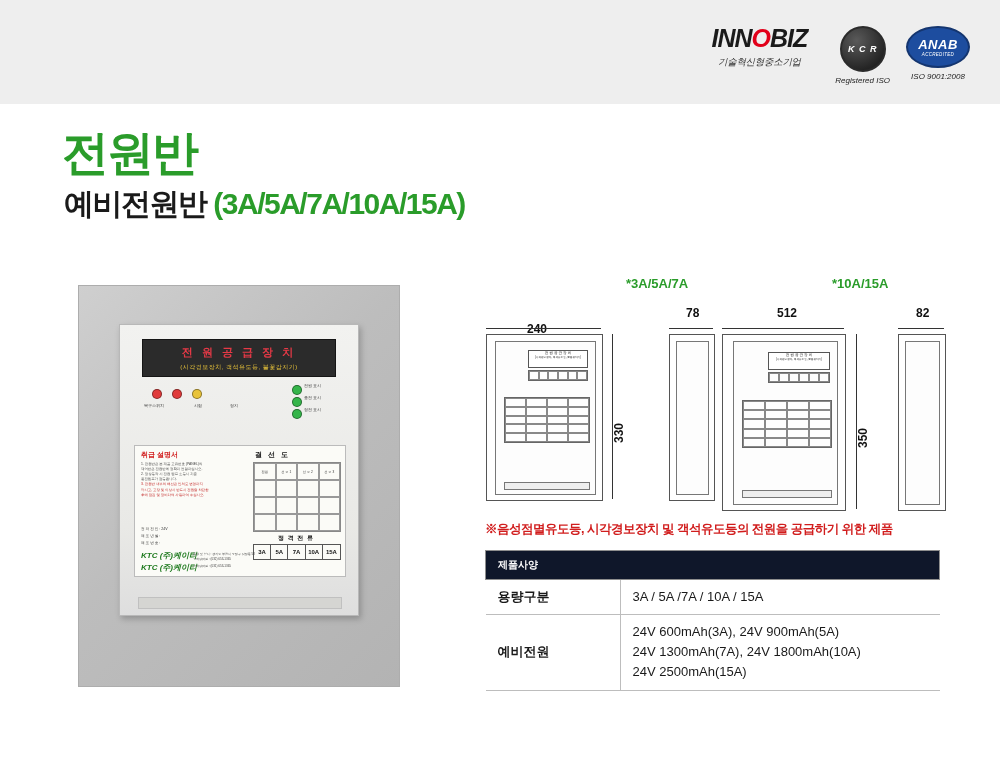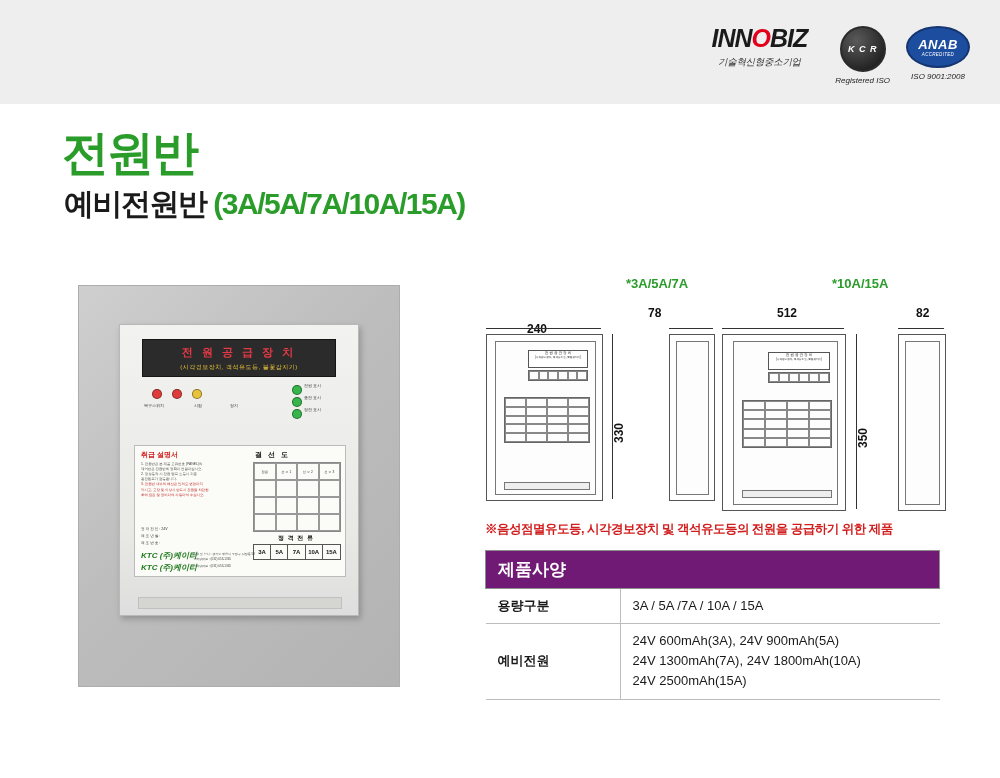--- a/index.html
+++ b/index.html
@@ -324,26 +324,26 @@
 
   
   .spec-table {
     position: absolute;
     left: 485px; top: 550px;
     width: 455px;
     border-collapse: collapse;
     font-size: 13px;
   }
   .spec-table th {
-    background: #701a75;
+    background: #0f172a;
     color: #ffffff;
     text-align: left;
     padding: 7px 12px;
     font-weight: bold;
-    font-size: 17px;
+    font-size: 10px;
     border: 1px solid #8e8e8e;
   }
   .spec-table td {
     border-top: 1px solid #bdbdbd;
     border-bottom: 1px solid #bdbdbd;
     padding: 7px 12px;
     color: #1a1a1a;
     vertical-align: middle;
   }
   .spec-table td.key {
@@ -465,21 +465,21 @@
 
     <div class="panel-bottom"></div>
   </div>
 </div>
 
 <div class="dim-label" style="left:626px; top:276px;">*3A/5A/7A</div>
 <div class="dim-label" style="left:832px; top:276px;">*10A/15A</div>
 
 <div class="dim-text" style="left:527px; top:306px;margin-top:16px;">240</div>
 <div class="arrowline" style="left:486px; top:328px; width:115px; height:1px;"></div>
-<div class="dim-text" style="left:648px; top:306px;">78</div>
+<div class="dim-text" style="left:686px; top:306px;">78</div>
 <div class="arrowline" style="left:669px; top:328px; width:44px; height:1px;"></div>
 
 <div class="draw-box" style="left:486px; top:334px; width:115px; height:165px;">
   <div class="mini-panel" style="left:8px; top:6px; width:99px; height:152px;">
     <div class="mini-disp" style="left:32px; top:8px; width:58px; height:16px;">
       <div>전 원 공 급 장 치</div>
       <div style="font-size:2.6px;">(시각경보장치, 객석유도등, 불꽃감지기)</div>
     </div>
     <div class="mini-grid" style="left:32px; top:28px; width:58px; height:9px; grid-template-columns:repeat(6,1fr);">
       <div></div>

